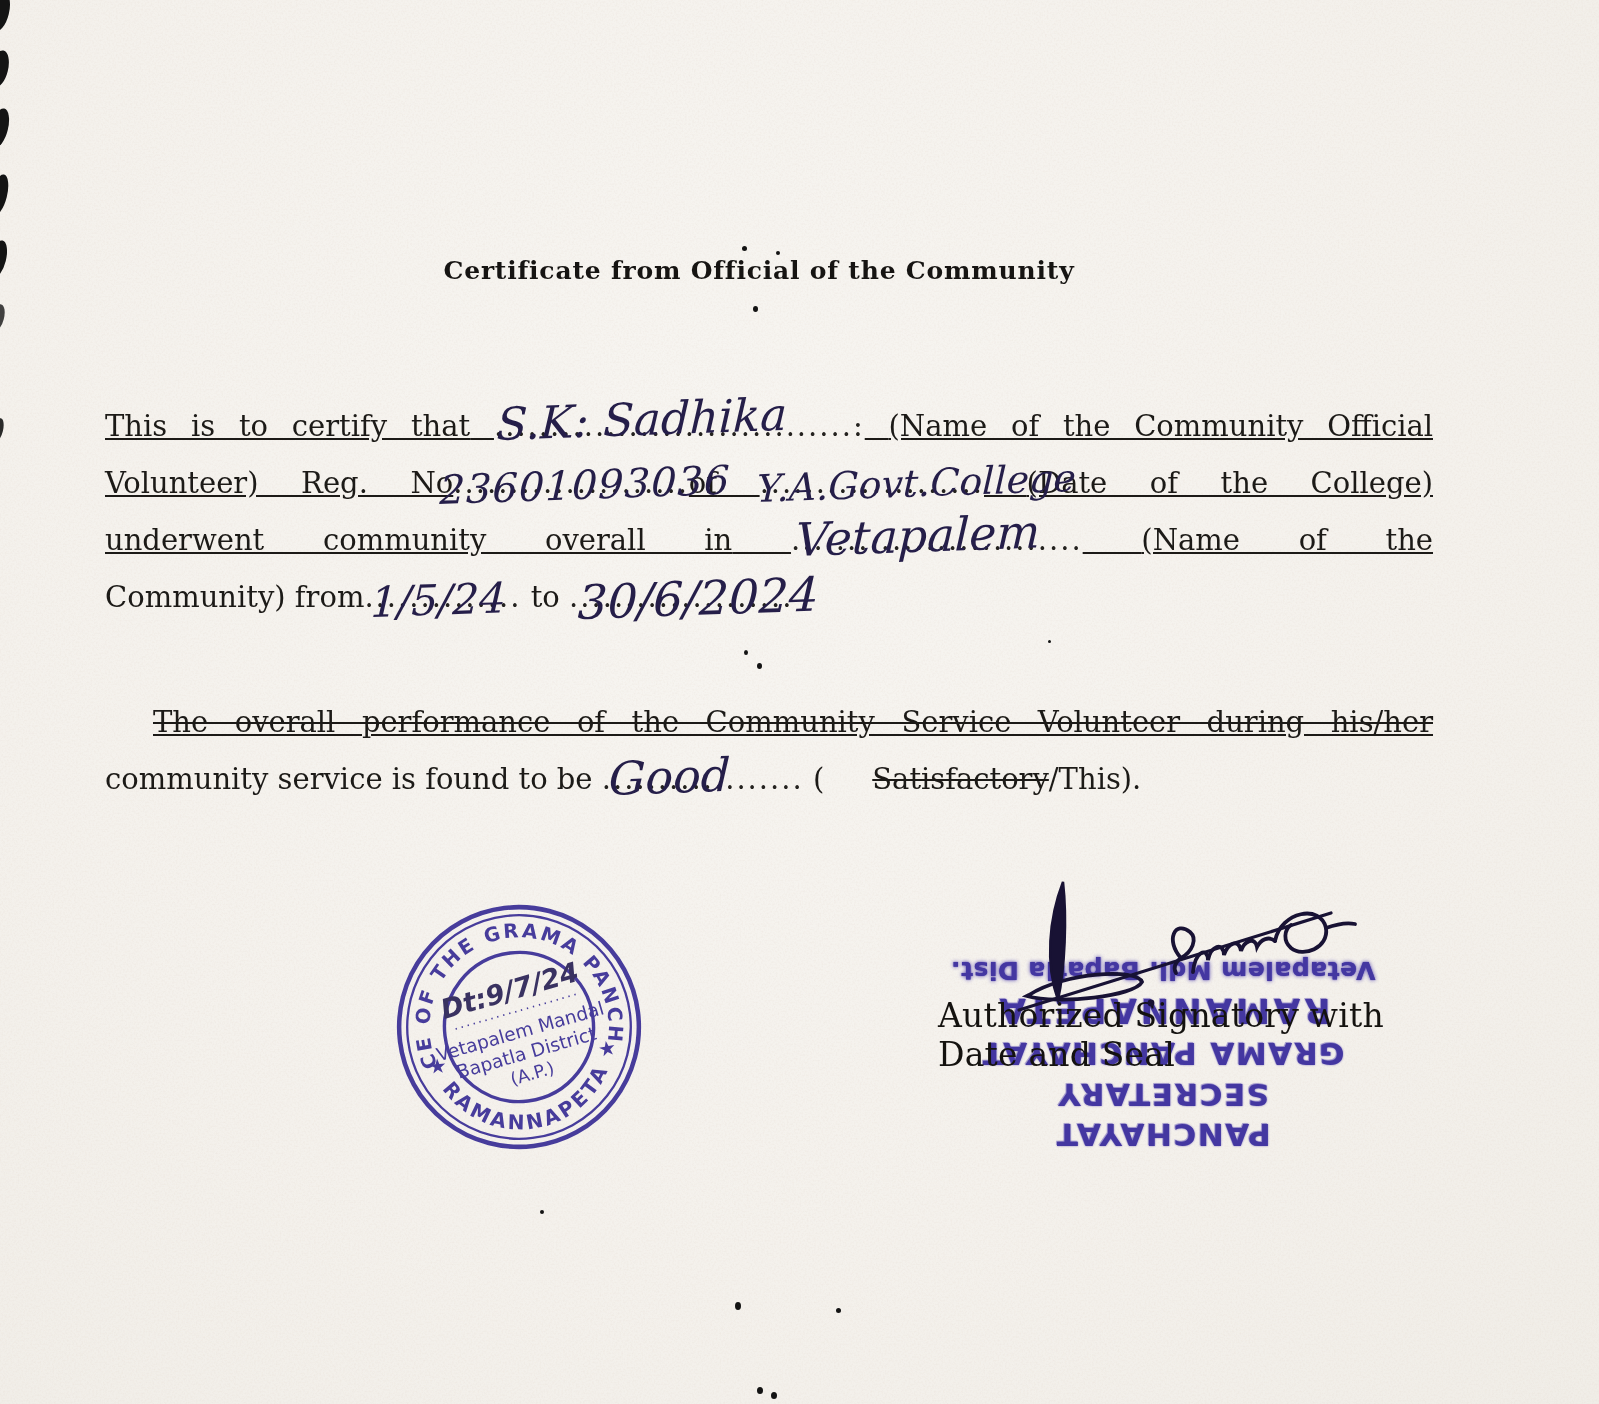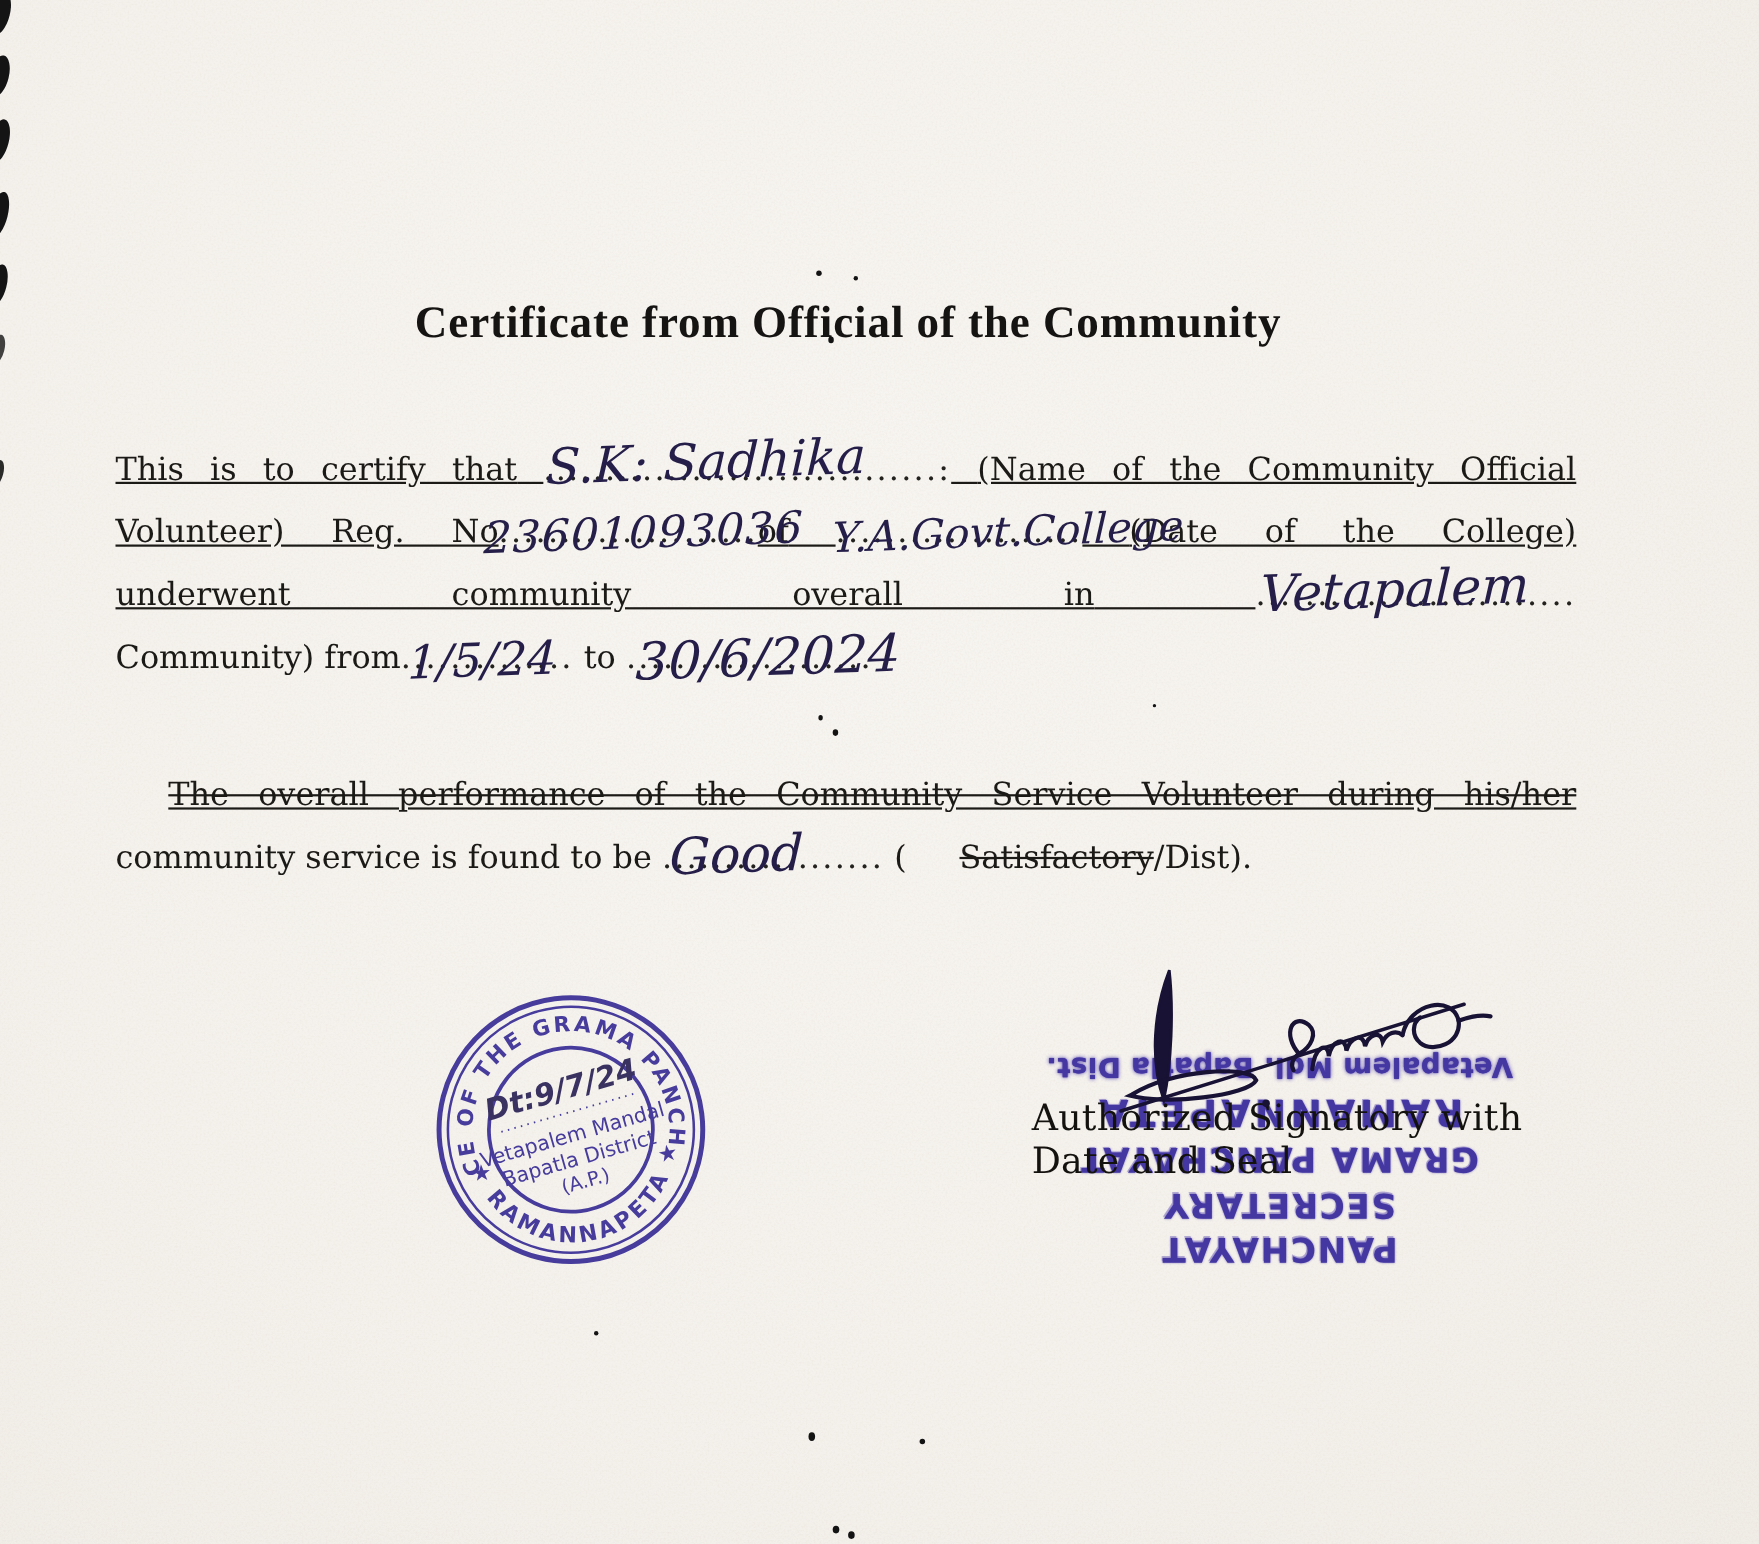--- a/index.html
+++ b/index.html
@@ -11,22 +11,22 @@
     font-family:"DejaVu Serif", serif;
     color:#1c1a17;
   }
   .grain{position:absolute;left:0;top:0;width:100%;height:100%;opacity:.55;pointer-events:none;}
 
   
   .bind-mark{position:absolute;background:#141414;border-radius:50%;transform:rotate(14deg);}
 
   .title{
     position:absolute;left:90px;top:252px;width:1330px;
-    text-align:center;font-size:41px;font-weight:bold;letter-spacing:.8px;
-    color:#161412;margin:16px;font-family:Liberation Serif, serif;
+    text-align:center;font-size:25px;font-weight:bold;letter-spacing:.8px;
+    color:#161412;margin:4px;
   }
 
   .para{position:absolute;left:105px;width:1328px;font-size:29px;color:#1c1a17;}
   .p1{top:398px;}
   .p2{top:694px;}
   .line{height:57px;line-height:57px;white-space:nowrap;}
   .just{text-align:justify;text-align-last:justify;text-decoration:underline;}
   .struck{text-decoration:line-through;text-decoration-thickness:2.2px;text-decoration-color:#1c1a17;margin-left:48px;}
 
   .dots{letter-spacing:2px;color:#24221f;}
@@ -104,36 +104,37 @@
       <span>(Name of the Community Official</span>
     </div>
     <div class="line just">
       <span>Volunteer) Reg. No</span><span class="fill"><span class="dots">.....................</span><span class="hw hw-reg">23601093036</span></span><span>of</span>
       <span class="fill"><span class="dots">....................</span><span class="hw hw-college">Y.A.Govt.College</span></span>
       <span>(Date of the College)</span>
     </div>
     <div class="line just">
       <span>underwent community overall in</span>
       <span class="fill"><span class="dots">..........................</span><span class="hw hw-comm">Vetapalem</span></span>
+      <span>(Name of the</span>
     </div>
     <div class="line">
       <span>Community) from</span><span class="fill"><span class="dots">..............</span><span class="hw hw-from">1/5/24</span></span>
       <span>to</span>
       <span class="fill"><span class="dots">....................</span><span class="hw hw-to">30/6/2024</span></span>
     </div>
   </div>
 
   <div class="para p2">
     <div class="line just">
       <span class="struck">The overall performance of the Community Service Volunteer during his/her</span>
     </div>
     <div class="line">
       <span>community service is found to be</span>
       <span class="fill"><span class="dots">..................</span><span class="hw hw-grade">Good</span></span>
-      <span>(</span><span class="struck">Satisfactory</span><span>/Dist).</span>
+      <span>(</span><span class="struck">Satisfactory</span><span>/This).</span>
     </div>
   </div>
 
   <svg class="round-stamp" viewBox="0 0 280 280" xmlns="http://www.w3.org/2000/svg">
     <g fill="none" stroke="#3a2f96">
       <circle cx="140" cy="140" r="119" stroke-width="4.5"></circle>
       <circle cx="140" cy="140" r="111" stroke-width="2.3"></circle>
       <circle cx="140" cy="140" r="74" stroke-width="3.4"></circle>
     </g>
     <defs>

